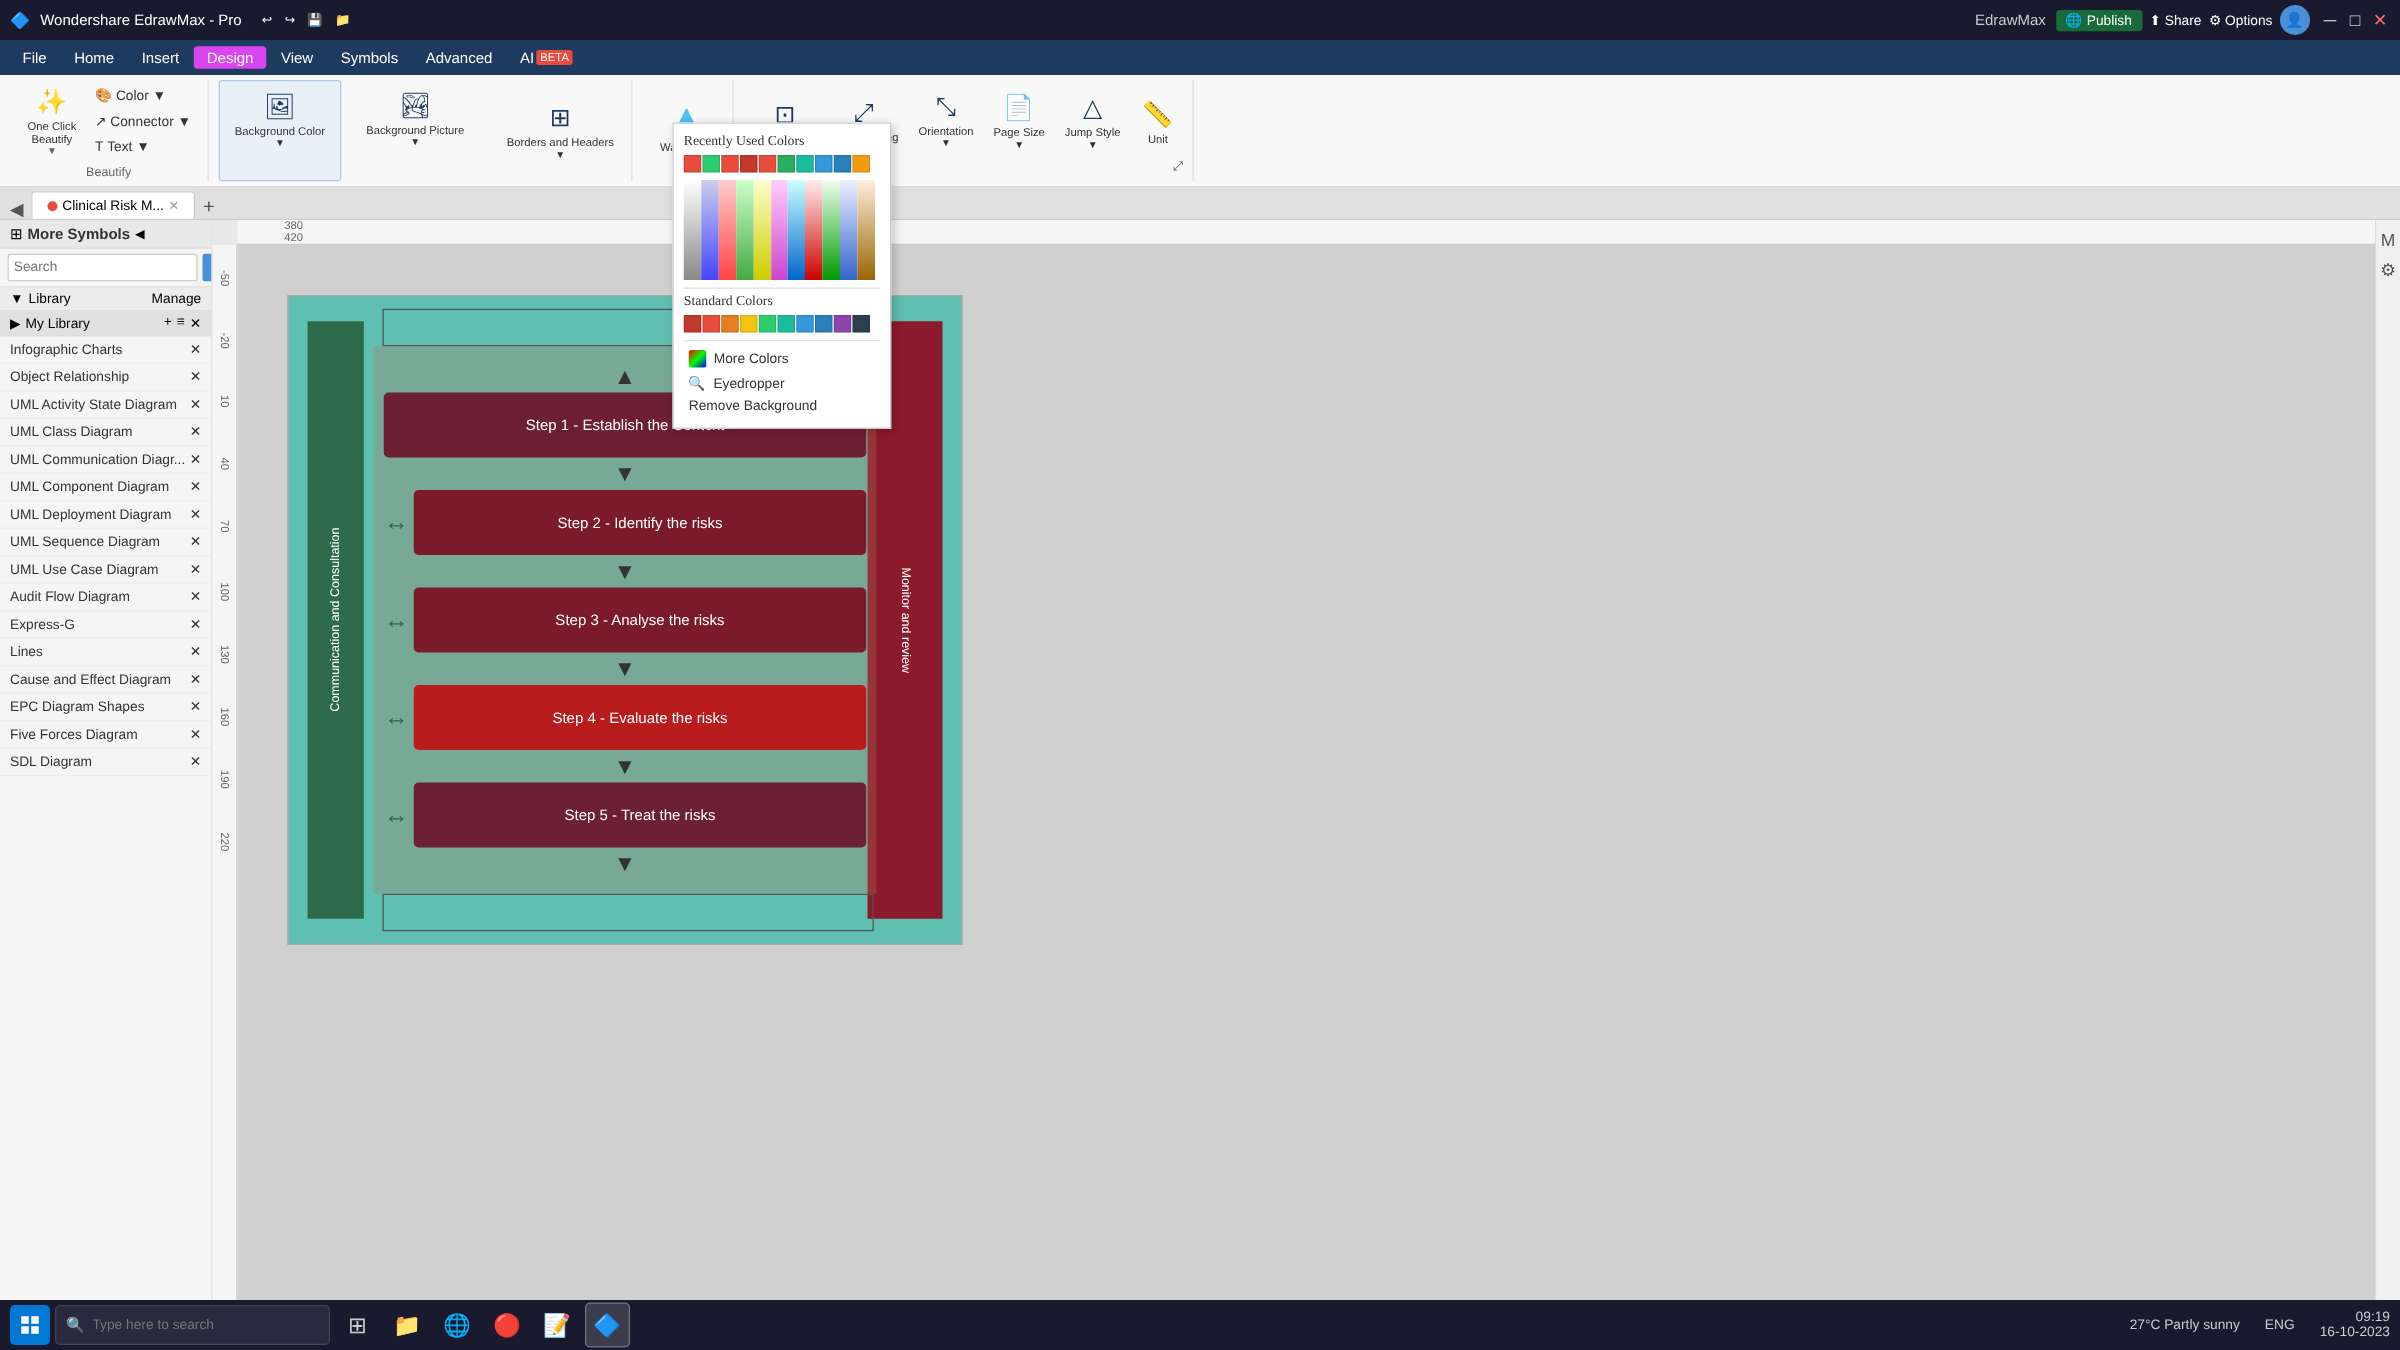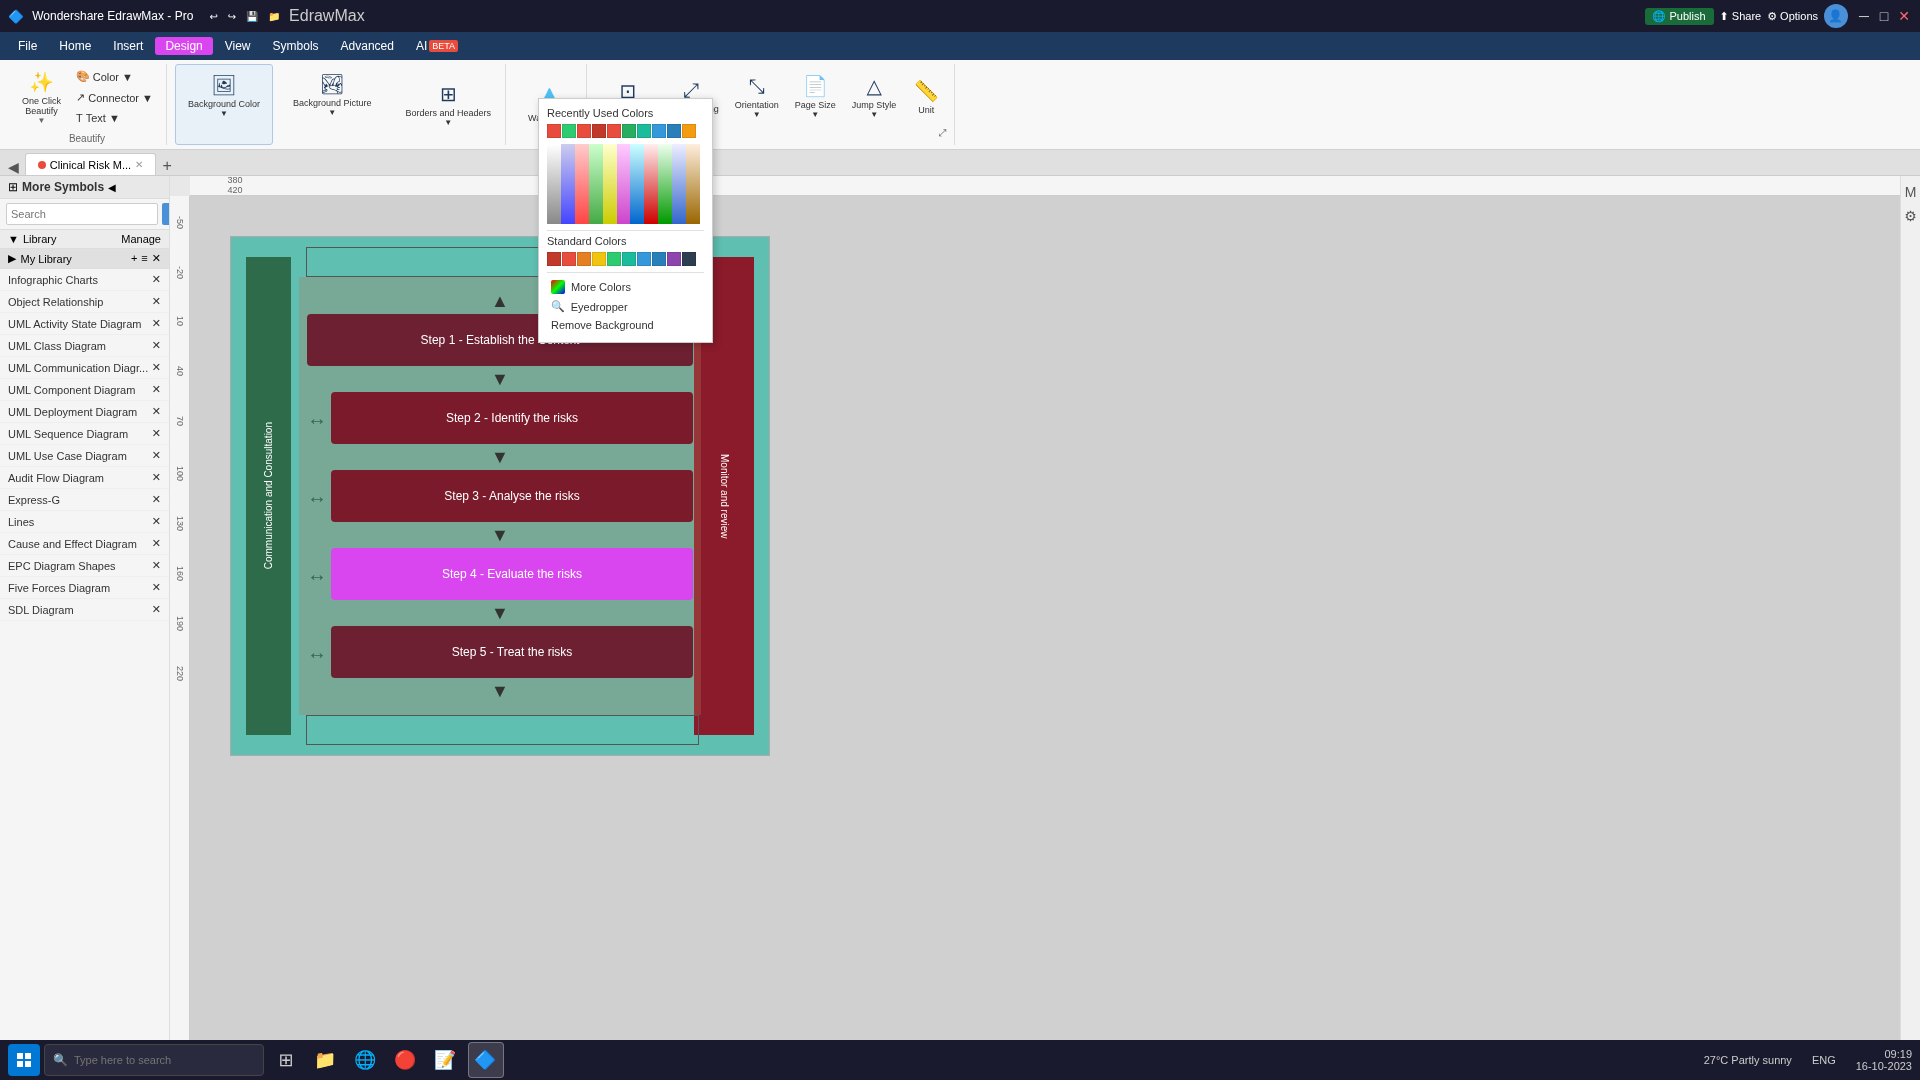--- a/index.html
+++ b/index.html
@@ -10,21 +10,21 @@
       height: 32px;
       background: #1a1a2e;
       display: flex;
       align-items: center;
       padding: 0 8px;
       color: white;
       font-size: 12px;
       gap: 8px;
     }
     .title-bar-logo { color: #4fc3f7; font-weight: bold; font-size: 13px; }
-    .title-bar-title { flex: 1; text-align: left; font-size: 16px; color: #ccc; }
+    .title-bar-title { flex: 1; text-align: right; font-size: 12px; color: #ccc; }
     .title-bar-controls { display: flex; gap: 4px; }
     .title-bar-btn { width: 16px; height: 16px; border: none; cursor: pointer; font-size: 14px; background: transparent; color: #ccc; display: flex; align-items: center; justify-content: center; }
 
     
     .menu-bar {
       height: 28px;
       background: #1e3a5f;
       display: flex;
       align-items: center;
       padding: 0 8px;
@@ -106,20 +106,21 @@
       border: 1px solid #ccc;
       box-shadow: 2px 2px 8px rgba(0,0,0,0.2);
       z-index: 1000;
       padding: 8px;
     }
     .color-popup-section-title {
       font-size: 11px;
       color: #333;
       margin-bottom: 5px;
       font-weight: normal;
+      font-family: Liberation Serif, serif;
     }
     .color-grid {
       display: flex;
       flex-wrap: wrap;
       gap: 1px;
       margin-bottom: 6px;
     }
     .color-swatch {
       width: 14px;
       height: 14px;
@@ -881,21 +882,21 @@
             <div style="display:flex;align-items:center;width:100%;gap:4px;">
               <span style="color:#2d6b4a;font-size:20px;font-weight:bold;">↔</span>
               <div class="flow-step" style="flex:1;background:#7a1a2a;">
                 <span>Step 3 - Analyse the risks</span>
               </div>
             </div>
             <div class="arrow-down">▼</div>
 
             <div style="display:flex;align-items:center;width:100%;gap:4px;">
               <span style="color:#2d6b4a;font-size:20px;font-weight:bold;">↔</span>
-              <div class="flow-step" style="flex:1;background:#d946ef;">
+              <div class="flow-step" style="flex:1;background:#b91c1c;">
                 <span>Step 4 - Evaluate the risks</span>
               </div>
             </div>
             <div class="arrow-down">▼</div>
 
             <div style="display:flex;align-items:center;width:100%;gap:4px;">
               <span style="color:#2d6b4a;font-size:20px;font-weight:bold;">↔</span>
               <div class="flow-step" style="flex:1;background:#6d2032;">
                 <span>Step 5 - Treat the risks</span>
               </div>

